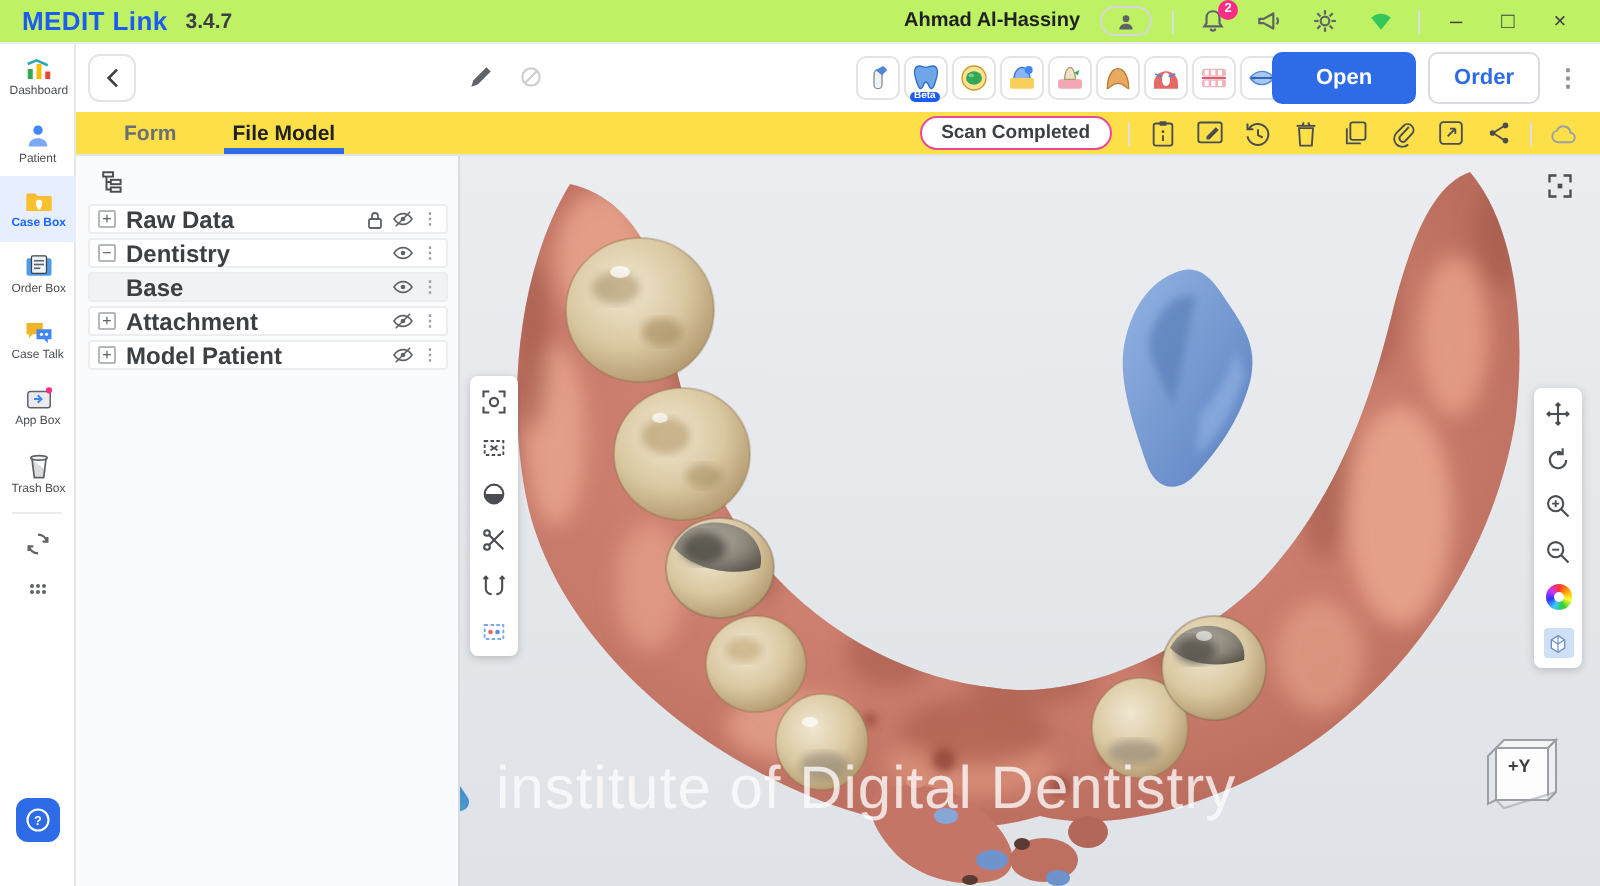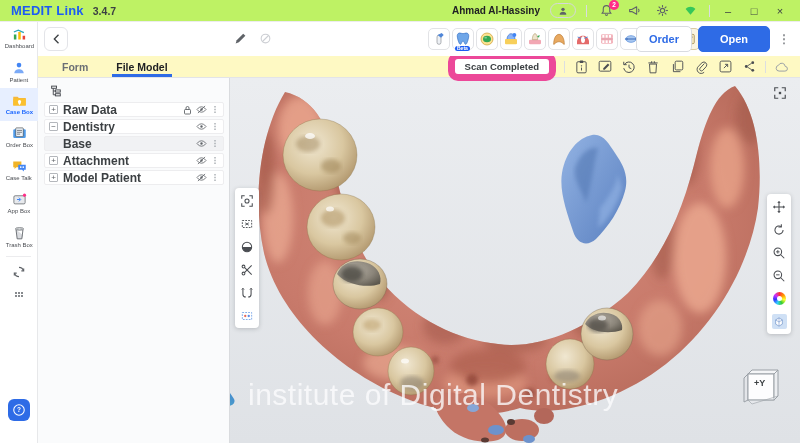--- a/index.html
+++ b/index.html
@@ -34,25 +34,25 @@
   #lock-disabled { position:absolute; left:221px; top:10px; }
   #apps-row { position:absolute; left:390px; top:6px; display:flex; align-items:center; gap:2px; }
   .app-icon { width:22px; height:22px; border:1px solid #e2e3e6; border-radius:5px; background:#fff; display:flex; align-items:center; justify-content:center; position:relative; cursor:pointer; }
   .beta-pill { position:absolute; bottom:-2px; left:2px; background:#1d5cf2; color:#fff; font-size:5px; font-weight:bold; border-radius:3px; padding:0 2px; line-height:5.5px; }
   #actions-right { position:absolute; right:8px; top:4px; display:flex; align-items:center; gap:6px; }
   #order-button { width:56px; height:26px; background:#fff; border:1px solid #d9dbe0; border-radius:5px; color:#2e6be6; font-size:11px; font-weight:bold; display:flex; align-items:center; justify-content:center; cursor:pointer; }
   #open-button { width:72px; height:26px; background:#2e6be6; border:1px solid #2e6be6; border-radius:5px; color:#fff; font-size:11px; font-weight:bold; display:flex; align-items:center; justify-content:center; cursor:pointer; }
   #more-menu { color:#8a8d91; font-size:12px; font-weight:bold; cursor:pointer; padding:0 2px; letter-spacing:0; }
 
   
-  #tabsbar { position:absolute; left:38px; top:56px; width:762px; height:22px; background:#fef9c3; border-bottom:1px solid #e3e4e7; z-index:24; display:flex; align-items:stretch; }
+  #tabsbar { position:absolute; left:38px; top:56px; width:762px; height:22px; background:#fde047; border-bottom:1px solid #e3e4e7; z-index:24; display:flex; align-items:stretch; }
   .tab { font-size:10.5px; font-weight:bold; color:#6b6f75; display:flex; align-items:center; padding:0 4px; margin-left:20px; cursor:pointer; border-bottom:3px solid transparent; padding-top:3px; }
   .tab.active { color:#202124; border-bottom-color:#2e6be6; }
   #tabs-right { margin-left:auto; display:flex; align-items:center; gap:8px; padding-right:10px; }
-  #scan-badge { border:7px solid #ec4899; background:#fff; border-radius:10px; font-size:9.5px; color:#3c4043; font-weight:bold; padding:2px 10px; }
+  #scan-badge { border:1px solid #ec4899; background:#fff; border-radius:10px; font-size:9.5px; color:#3c4043; font-weight:bold; padding:2px 10px; }
   .mini-divider { width:1px; height:12px; background:#dcdee1; }
   .act-icon { width:16px; height:16px; display:flex; align-items:center; justify-content:center; cursor:pointer; }
 
   
   #tree-panel { position:absolute; left:38px; top:78px; width:192px; height:365px; background:#fafbfc; border-right:1px solid #d9dbde; z-index:15; }
   #tree-view-icon { position:absolute; left:12px; top:7px; cursor:pointer; }
   #tree-rows { position:absolute; left:6px; top:24px; width:180px; }
   .tree-row { height:15px; background:#fff; border:1px solid #ededef; border-radius:2px; margin-bottom:2px; display:flex; align-items:center; padding:0 4px; cursor:pointer; }
   .tree-row.shaded { background:#f1f2f4; }
   .expander { width:9px; height:9px; border:1px solid #b4b7bc; border-radius:1px; font-size:8px; line-height:7px; text-align:center; color:#5f6368; background:#fff; flex:0 0 auto; cursor:pointer; }
@@ -345,22 +345,22 @@
     <div class="app-icon" style="border-color:#d9cba4;background:#faf4e2">
       <svg width="16" height="16" viewBox="0 0 24 24">
           <rect x="4" y="5" width="16" height="14" rx="2" fill="#efe2bb" stroke="#a89460" stroke-width="1.2"></rect>
           <rect x="7" y="8" width="10" height="2.4" rx="1" fill="#3c4043"></rect>
           <rect x="10" y="13" width="4" height="1.6" rx=".8" fill="#a89460"></rect>
         </svg>
     </div>
   </div>
 
   <div id="actions-right">
+    <div id="open-button">Open</div>
     <div id="order-button">Order</div>
-    <div id="open-button">Open</div>
     <span id="more-menu">⋮</span>
   </div>
 </div>
 
 <div id="tabsbar">
   <div class="tab">Form</div>
   <div class="tab active">File Model</div>
   <div id="tabs-right">
     <span id="scan-badge">Scan Completed</span>
     <div class="mini-divider"></div>

